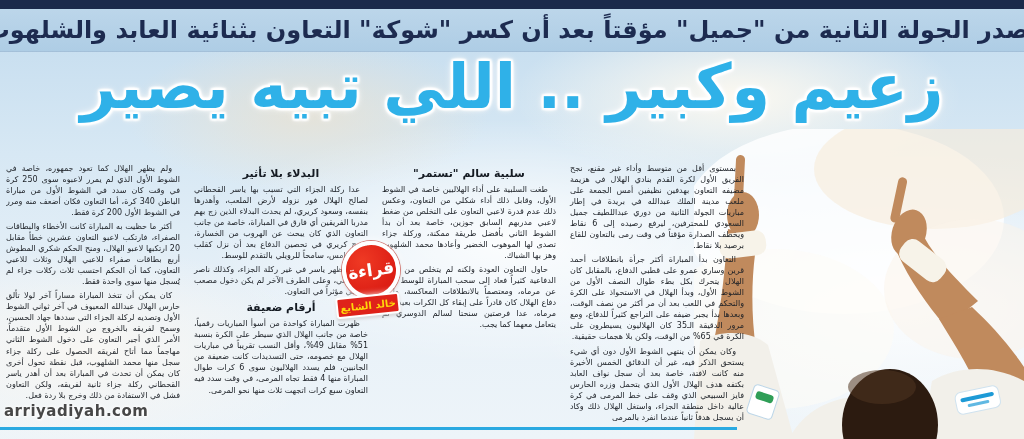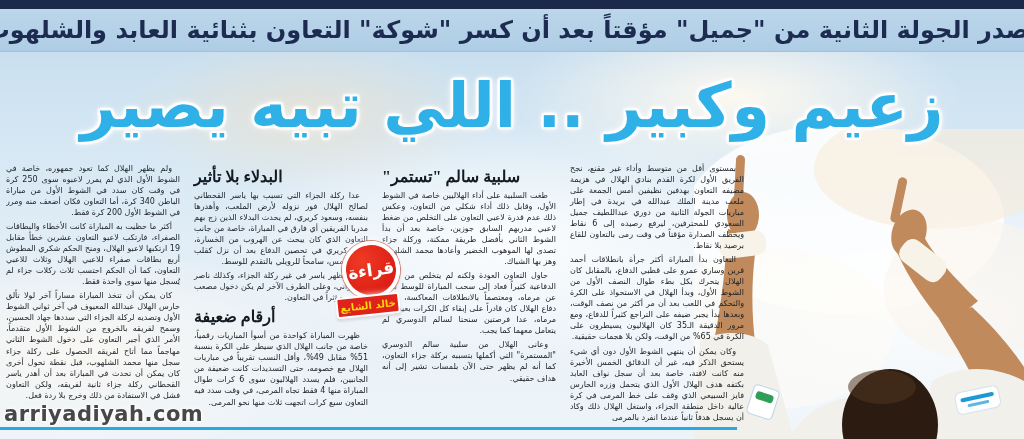--- a/index.html
+++ b/index.html
@@ -21,44 +21,43 @@
     position:absolute; left:0; top:9px; width:1024px; height:43px;
     background:linear-gradient(180deg,#bcd6ea,#aecde5);
     display:flex; align-items:center; justify-content:center;
     border-bottom:1px solid rgba(140,170,200,.5);
   }
   .kicker-bar span{
     color:#1d2b50; font-weight:bold; font-size:24px; white-space:nowrap;
   }
   .headline{
     position:absolute; left:0; top:50px; width:1024px; height:110px;
-    display:flex; align-items:center; justify-content:center;
+    display:flex; align-items:flex-start; justify-content:center;
     z-index:3; pointer-events:none;
   }
   .headline span{
     color:#2fb1e8; font-weight:bold; font-size:62px; white-space:nowrap;
     text-shadow:
       0 0 6px #fff, 0 0 10px #fff,
       2px 0 2px #fff, -2px 0 2px #fff, 0 2px 2px #fff, 0 -2px 2px #fff,
       2px 2px 2px #fff, -2px -2px 2px #fff, 2px -2px 2px #fff, -2px 2px 2px #fff;
   }
   .player{ position:absolute; left:694px; top:129px; z-index:1; }
   .columns{
     position:absolute; left:6px; top:163px; width:738px; height:262px;
     display:flex; gap:14px; z-index:2; overflow:hidden;
   }
   .col{ flex:1 1 0; color:#1c2026; }
   .col p{
     font-size:8px; line-height:1.38; text-align:justify; text-indent:8px;
     margin-bottom:3px;
   }
   .col h4{
-    font-size:16px; font-weight:bold; text-align:left; color:#141a22;
+    font-size:11px; font-weight:bold; text-align:center; color:#141a22;
     margin:4px 0 4px 0;
-    font-family:Liberation Serif, serif;
   }
   .badge{ position:absolute; left:330px; top:241px; z-index:4; width:70px; }
   .badge-circle{
     width:58px; height:58px; border-radius:50%;
     background:radial-gradient(circle at 35% 30%, #ef3a24, #dd1f15 70%);
     border:4px solid #fff;
     box-shadow:0 0 0 1px rgba(190,40,30,.55), 0 0 10px rgba(255,255,255,.95), 0 2px 4px rgba(60,40,40,.25);
     display:flex; align-items:center; justify-content:center;
     transform:rotate(-8deg);
   }
@@ -67,21 +66,21 @@
     margin-top:-4px; margin-left:2px;
     width:64px; height:21px; background:#df221a;
     border:2px solid #fff; border-radius:3px;
     box-shadow:0 0 6px rgba(255,255,255,.9), 0 2px 3px rgba(60,40,40,.25);
     display:flex; align-items:center; justify-content:center;
     transform:rotate(-6deg);
   }
   .badge-author span{ color:#ffd60a; font-weight:bold; font-size:10px; white-space:nowrap; }
   .watermark{
     position:absolute; left:4px; top:402px; z-index:5;
-    font-size:21px; font-weight:bold; color:#474747; letter-spacing:.5px;
+    font-size:15px; font-weight:bold; color:#474747; letter-spacing:.5px;
     direction:ltr;
     text-shadow:0 0 3px #fff, 0 0 5px #fff, 1px 1px 2px #fff;
     text-align:center;
   }
   .bottom-rule{
     position:absolute; left:0; top:427px; width:737px; height:3px;
     background:#2aa9e1; z-index:5;
   }
 </style>
 </head>
@@ -140,32 +139,31 @@
 <div class="columns">
   <div class="col">
     <p>بمستوى أقل من متوسط وأداء غير مقنع، نجح الفريق الأول لكرة القدم بنادي الهلال في هزيمة مضيفه التعاون بهدفين نظيفين أمس الجمعة على ملعب مدينة الملك عبدالله في بريدة في إطار مباريات الجولة الثانية من دوري عبداللطيف جميل السعودي للمحترفين، ليرفع رصيده إلى 6 نقاط ويخطف الصدارة مؤقتاً في وقت رمى بالتعاون للقاع برصيد بلا نقاط.</p>
     <p>التعاون بدأ المباراة أكثر جرأة بانطلاقات أحمد قرين وساري عمرو على قطبي الدفاع، بالمقابل كان الهلال يتحرك بكل بطء طوال النصف الأول من الشوط الأول، وبدأ الهلال في الاستحواذ على الكرة والتحكم في اللعب بعد أن مر أكثر من نصف الوقت، وبعدها بدأ يجبر ضيفه على التراجع كثيراً للدفاع، ومع مرور الدقيقة الـ35 كان الهلاليون يسيطرون على الكرة في 65% من الوقت، ولكن بلا هجمات حقيقية.</p>
     <p>وكان يمكن أن ينتهي الشوط الأول دون أي شيء يستحق الذكر فيه، غير أن الدقائق الخمس الأخيرة منه كانت لافتة، خاصة بعد أن سجل نواف العابد بكتفه هدف الهلال الأول الذي يتحمل وزره الحارس فايز السبيعي الذي وقف على خط المرمى في كرة عالية داخل منطقة الجزاء، واستغل الهلال ذلك وكاد أن يسجل هدفاً ثانياً عندما انفرد بالمرمى</p>
   </div>
   <div class="col">
     <h4>سلبية سالم "تستمر"</h4>
     <p>طغت السلبية على أداء الهلاليين خاصة في الشوط الأول، وقابل ذلك أداء شكلي من التعاون، وعكس ذلك عدم قدرة لاعبي التعاون على التخلص من ضغط لاعبي مدربهم السابق جوزين، خاصة بعد أن بدأ الشوط الثاني بأفضل طريقة ممكنة، وركلة جزاء تصدى لها الموهوب الخضير وأعادها محمد الشلهوب وهز بها الشباك.</p>
     <p>حاول التعاون العودة ولكنه لم يتخلص من قيوده الدفاعية كثيراً فعاد إلى سحب المباراة للوسط بعيداً عن مرماه، ومعتصماً بالانطلاقات المعاكسة، ولكن دفاع الهلال كان قادراً على إبقاء كل الكرات بعيداً عن مرماه، عدا فرصتين سنحتا لسالم الدوسري لم يتعامل معهما كما يجب.</p>
-    <p>وعانى الهلال من سلبية سالم الدوسري "المستمرة" التي أكملها بتسببه بركلة جزاء التعاون، كما أنه لم يظهر حتى الآن بلمسات تشير إلى أنه هداف حقيقي.</p>
   </div>
   <div class="col">
     <h4>البدلاء بلا تأثير</h4>
     <p>عدا ركلة الجزاء التي تسبب بها ياسر القحطاني لصالح الهلال فور نزوله لأرض الملعب، وأهدرها بنفسه، وسعود كريري، لم يحدث البدلاء الذين زج بهم مدربا الفريقين أي فارق في المباراة، خاصة من جانب التعاون الذي كان يبحث عن الهروب من الخسارة، ونجح كريري في تحصين الدفاع بعد أن نزل كقلب دفاع خامس، سامحاً للرويلي بالتقدم للوسط.</p>
     <p>ولم يظهر ياسر في غير ركلة الجزاء، وكذلك ناصر الشمراني، وعلى الطرف الآخر لم يكن دخول مصعب العتيبي مؤثراً في التعاون.</p>
     <h4>أرقام ضعيفة</h4>
     <p>ظهرت المباراة كواحدة من أسوأ المباريات رقمياً، خاصة من جانب الهلال الذي سيطر على الكرة بنسبة 51% مقابل 49%، وأقل النسب تقريباً في مباريات الهلال مع خصومه، حتى التسديدات كانت ضعيفة من الجانبين، فلم يسدد الهلاليون سوى 6 كرات طوال المباراة منها 4 فقط تجاه المرمى، في وقت سدد فيه التعاون سبع كرات اتجهت ثلاث منها نحو المرمى.</p>
   </div>
   <div class="col">
     <p>ولم يظهر الهلال كما تعود جمهوره، خاصة في الشوط الأول الذي لم يمرر لاعبوه سوى 250 كرة في وقت كان سدد في الشوط الأول من مباراة الباطن 340 كرة، أما التعاون فكان أضعف منه ومرر في الشوط الأول 200 كرة فقط.</p>
-    <p>أكثر ما حظيت به المباراة كانت الأخطاء والبطاقات الصفراء، فارتكب لاعبو التعاون عشرين خطأ مقابل 19 ارتكبها لاعبو الهلال، ومنح الحكم شكري المطوش أربع بطاقات صفراء للاعبي الهلال وثلاث للاعبي التعاون، كما أن الحكم احتسب ثلاث ركلات جزاء لم يُسجل منها سوى واحدة فقط.</p>
+    <p>أكثر ما حظيت به المباراة كانت الأخطاء والبطاقات الصفراء، فارتكب لاعبو التعاون عشرين خطأ مقابل 20 ارتكبها لاعبو الهلال، ومنح الحكم شكري المطوش أربع بطاقات صفراء للاعبي الهلال وثلاث للاعبي التعاون، كما أن الحكم احتسب ثلاث ركلات جزاء لم يُسجل منها سوى واحدة فقط.</p>
     <p>كان يمكن أن تتخذ المباراة مساراً آخر لولا تألق حارس الهلال عبدالله المعيوف في آخر ثواني الشوط الأول وتصديه لركلة الجزاء التي سددها جهاد الحسين، وسمح لفريقه بالخروج من الشوط الأول متقدماً، الأمر الذي أجبر التعاون على دخول الشوط الثاني مهاجماً مما أتاح لفريقه الحصول على ركلة جزاء سجل منها محمد الشلهوب، قبل نقطة تحول أخرى كان يمكن أن تحدث في المباراة بعد أن أهدر ياسر القحطاني ركلة جزاء ثانية لفريقه، ولكن التعاون فشل في الاستفادة من ذلك وخرج بلا ردة فعل.</p>
   </div>
 </div>
 
 <div class="badge">
   <div class="badge-circle">
     <span>قراءة</span>
   </div>
   <div class="badge-author">
     <span>خالد الشايع</span>

